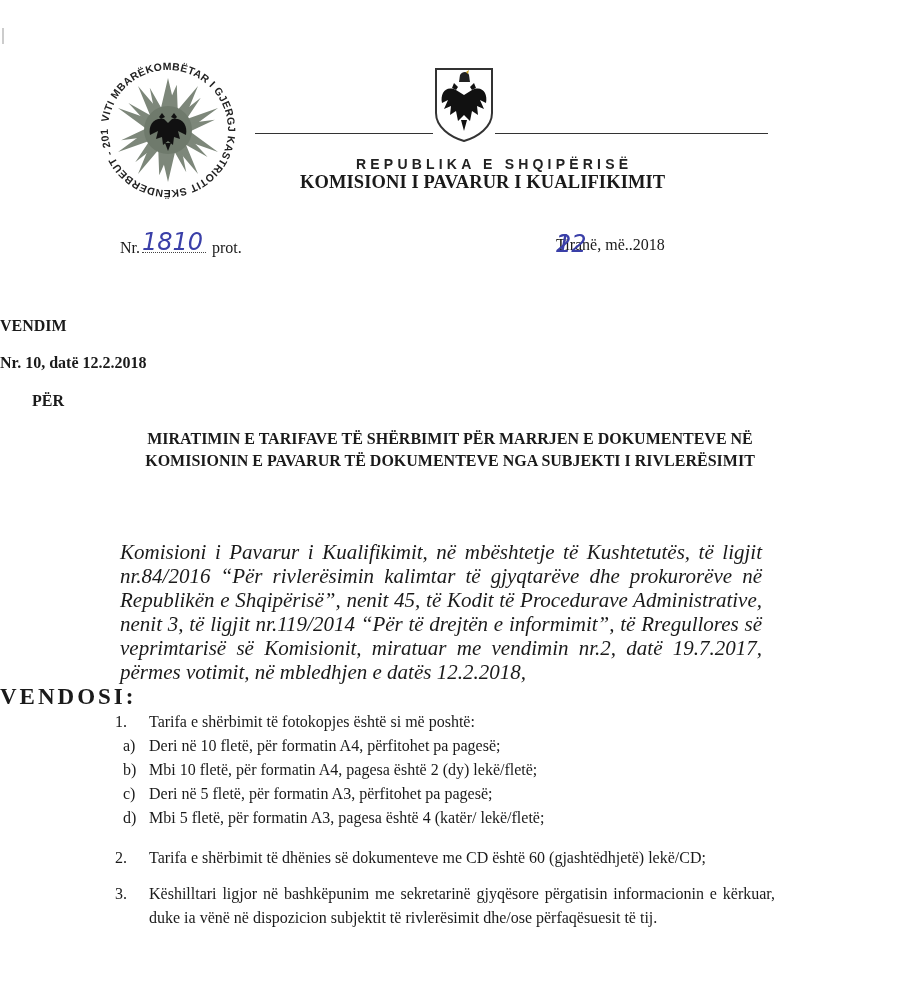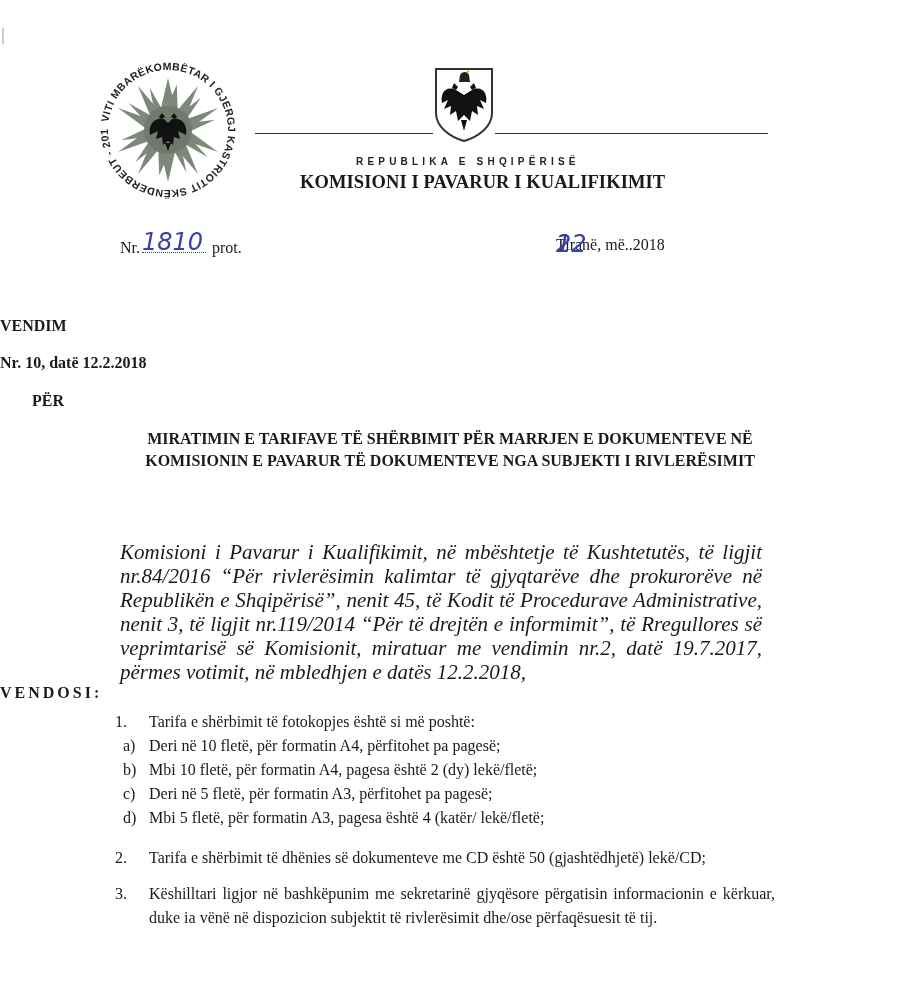--- a/index.html
+++ b/index.html
@@ -13,41 +13,41 @@
 
   
   .shield { left: 432px; top: 65px; width: 64px; height: 78px; }
   .shield svg { width: 64px; height: 78px; }
 
   .hline { height: 0; border-top: 1.5px solid #333; }
   .line-left { left: 255px; top: 133px; width: 178px; }
   .line-right { left: 495px; top: 133px; width: 273px; }
 
   .republic { left: 356px; top: 156px; font-family: "Liberation Sans", "DejaVu Sans", sans-serif;
-              font-size: 10px; font-weight: bold; letter-spacing: 4.2px; color: #222; }
+              font-size: 14px; font-weight: bold; letter-spacing: 4.2px; color: #222; }
   .commission { left: 300px; top: 172px; font-size: 18.5px; font-weight: bold; letter-spacing: 0.1px; }
 
   
   .nr-line { left: 120px; top: 236px; font-size: 16px; }
   .nr-line .blank { display: inline-block; border-bottom: 1px dotted #444; position: relative;
                     margin: 0 2px; }
   .hand { font-family: "DejaVu Sans", sans-serif; font-style: italic; color: #3a3fa8;
           font-size: 24px; position: absolute; left: 0; right: 0; bottom: -2px; line-height: 1; }
   .date-line { left: 556px; top: 236px; font-size: 16px; }
 
   .center-h { left: 0; width: 900px; text-align: left; font-weight: bold; }
   .vendim { top: 317px; font-size: 16px; }
   .decnum { top: 354px; font-size: 16px; }
   .per { top: 392px; font-size: 16px; padding-left: 32px; }
   .subject { top: 428px; font-size: 16px; line-height: 22px; }
 
   .para { left: 120px; top: 540px; width: 642px; font-size: 21px; line-height: 24px;
           text-align: justify; font-style: italic; }
 
-  .vendosi { top: 684px; font-size: 16px; letter-spacing: 3px; }
+  .vendosi { top: 684px; font-size: 23px; letter-spacing: 3px; }
 
   .list { left: 115px; width: 660px; font-size: 16px; line-height: 24px; }
   .item1 { top: 710px; }
   .item { display: flex; }
   .item .num { width: 34px; flex: none; }
   .item .txt { flex: 1; text-align: justify; }
   .sub { display: flex; padding-left: 8px; }
   .sub .let { width: 26px; flex: none; }
 
   .item2 { top: 846px; }
@@ -143,21 +143,21 @@
   </div>
   <div class="sub">
     <span class="let">d)</span>
     <span>Mbi 5 fletë, për formatin A3, pagesa është 4 (katër/ lekë/fletë;</span>
   </div>
 </div>
 
 <div class="abs list item2">
   <div class="item">
     <span class="num">2.</span>
-    <span class="txt">Tarifa e shërbimit të dhënies së dokumenteve me CD është 50 (gjashtëdhjetë) lekë/CD;</span>
+    <span class="txt">Tarifa e shërbimit të dhënies së dokumenteve me CD është 60 (gjashtëdhjetë) lekë/CD;</span>
   </div>
 </div>
 
 <div class="abs list item3">
   <div class="item">
     <span class="num">3.</span>
     <span class="txt">Këshilltari ligjor në bashkëpunim me sekretarinë gjyqësore përgatisin informacionin e kërkuar, duke ia vënë në dispozicion subjektit të rivlerësimit dhe/ose përfaqësuesit të  tij.</span>
   </div>
 </div>
 

